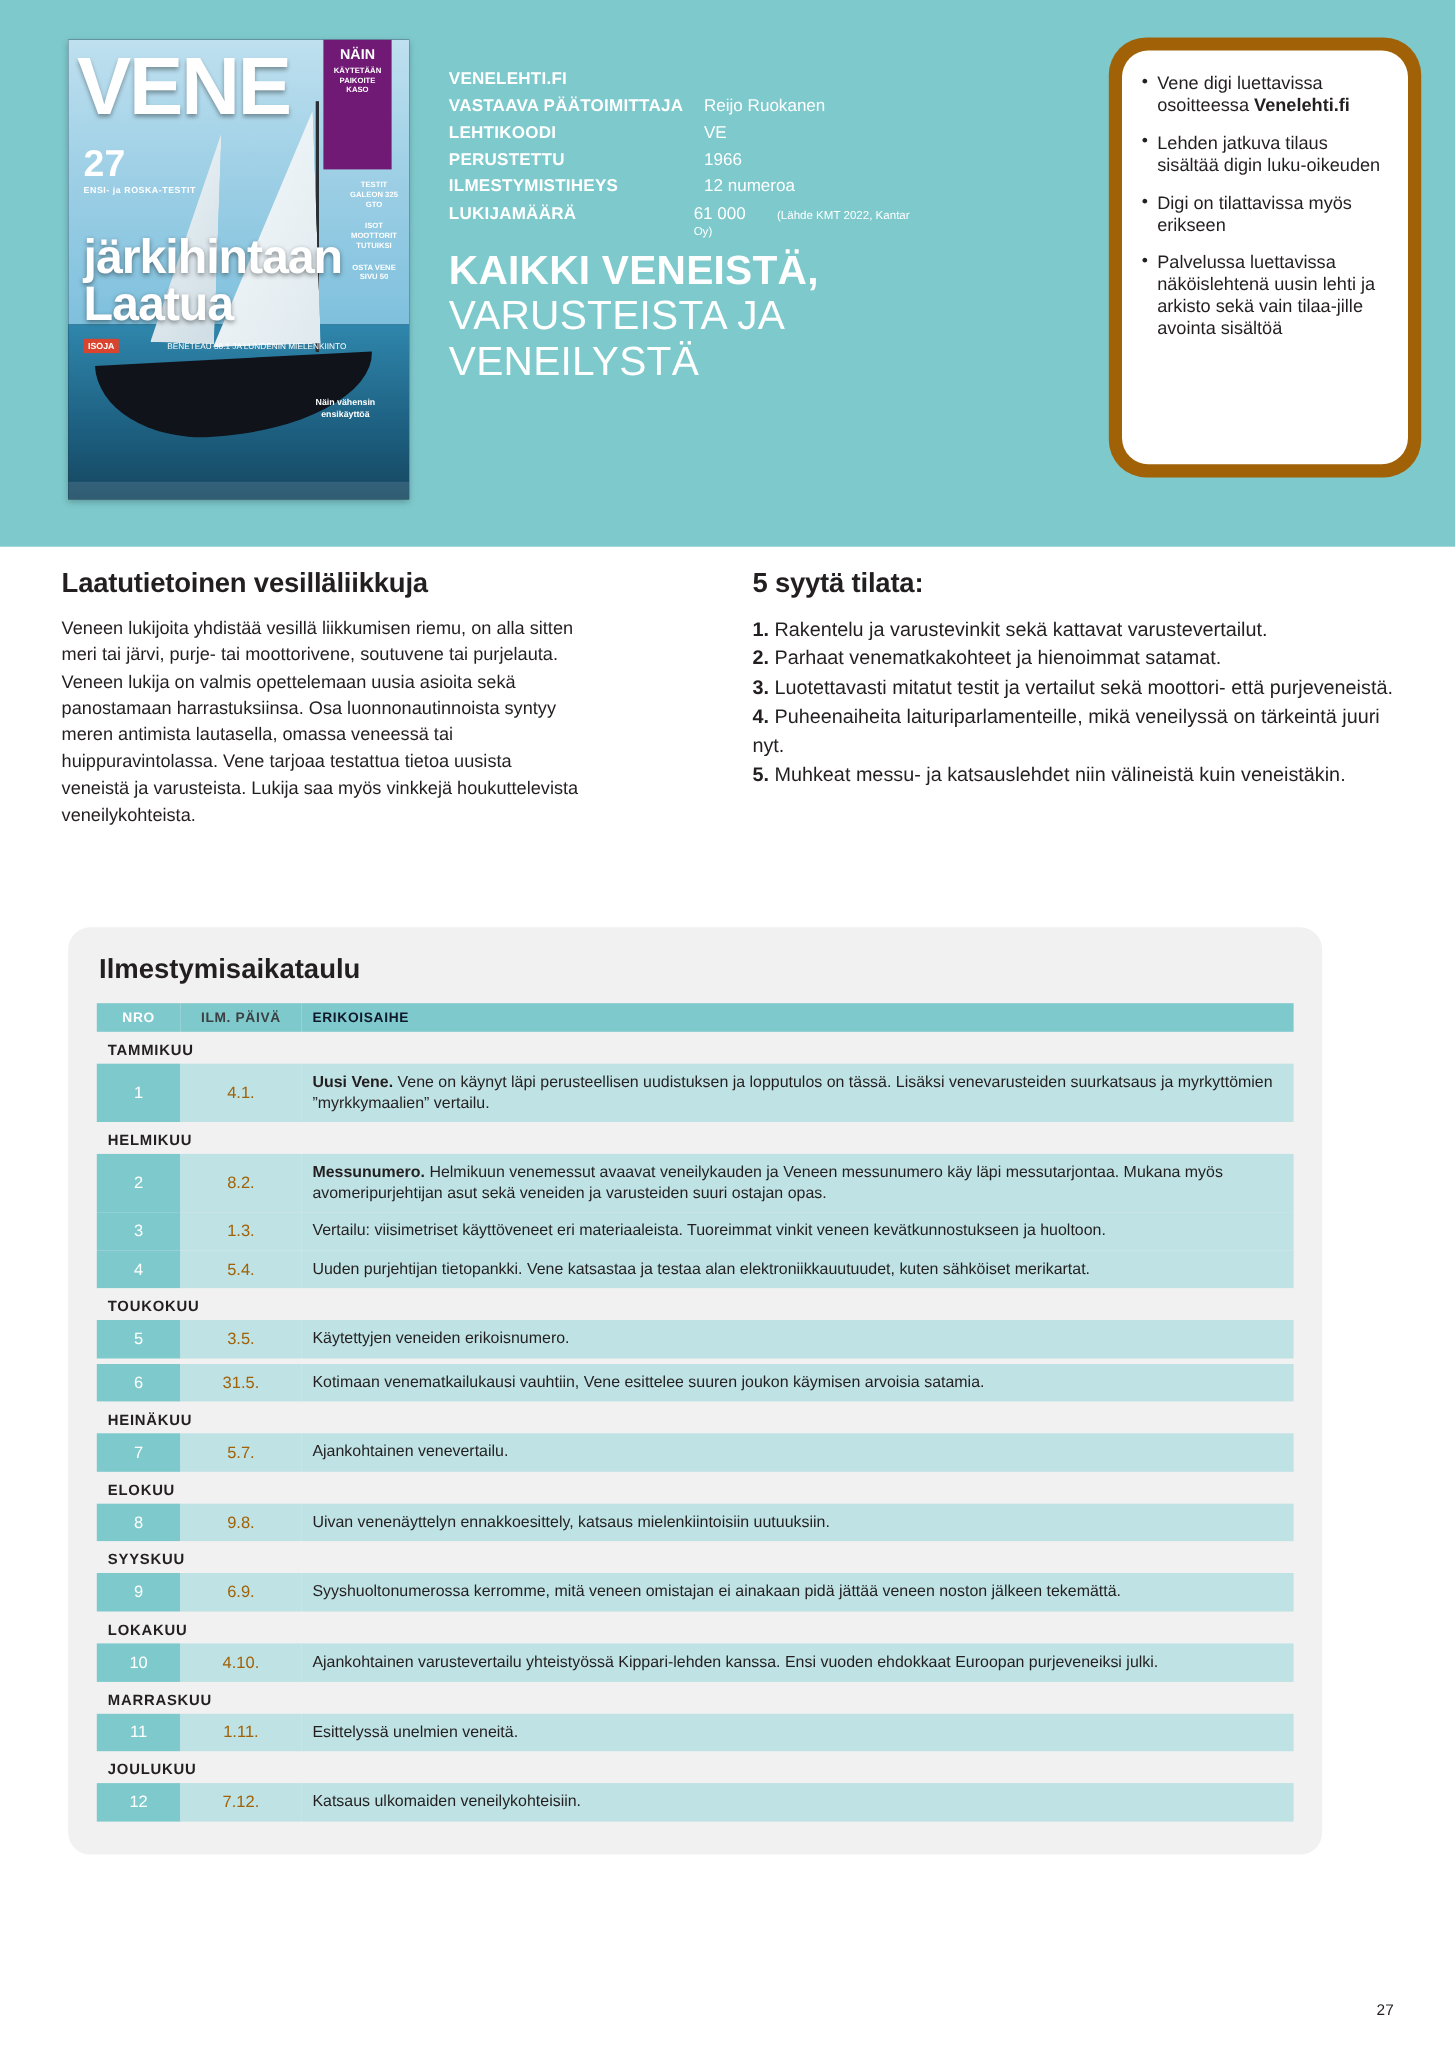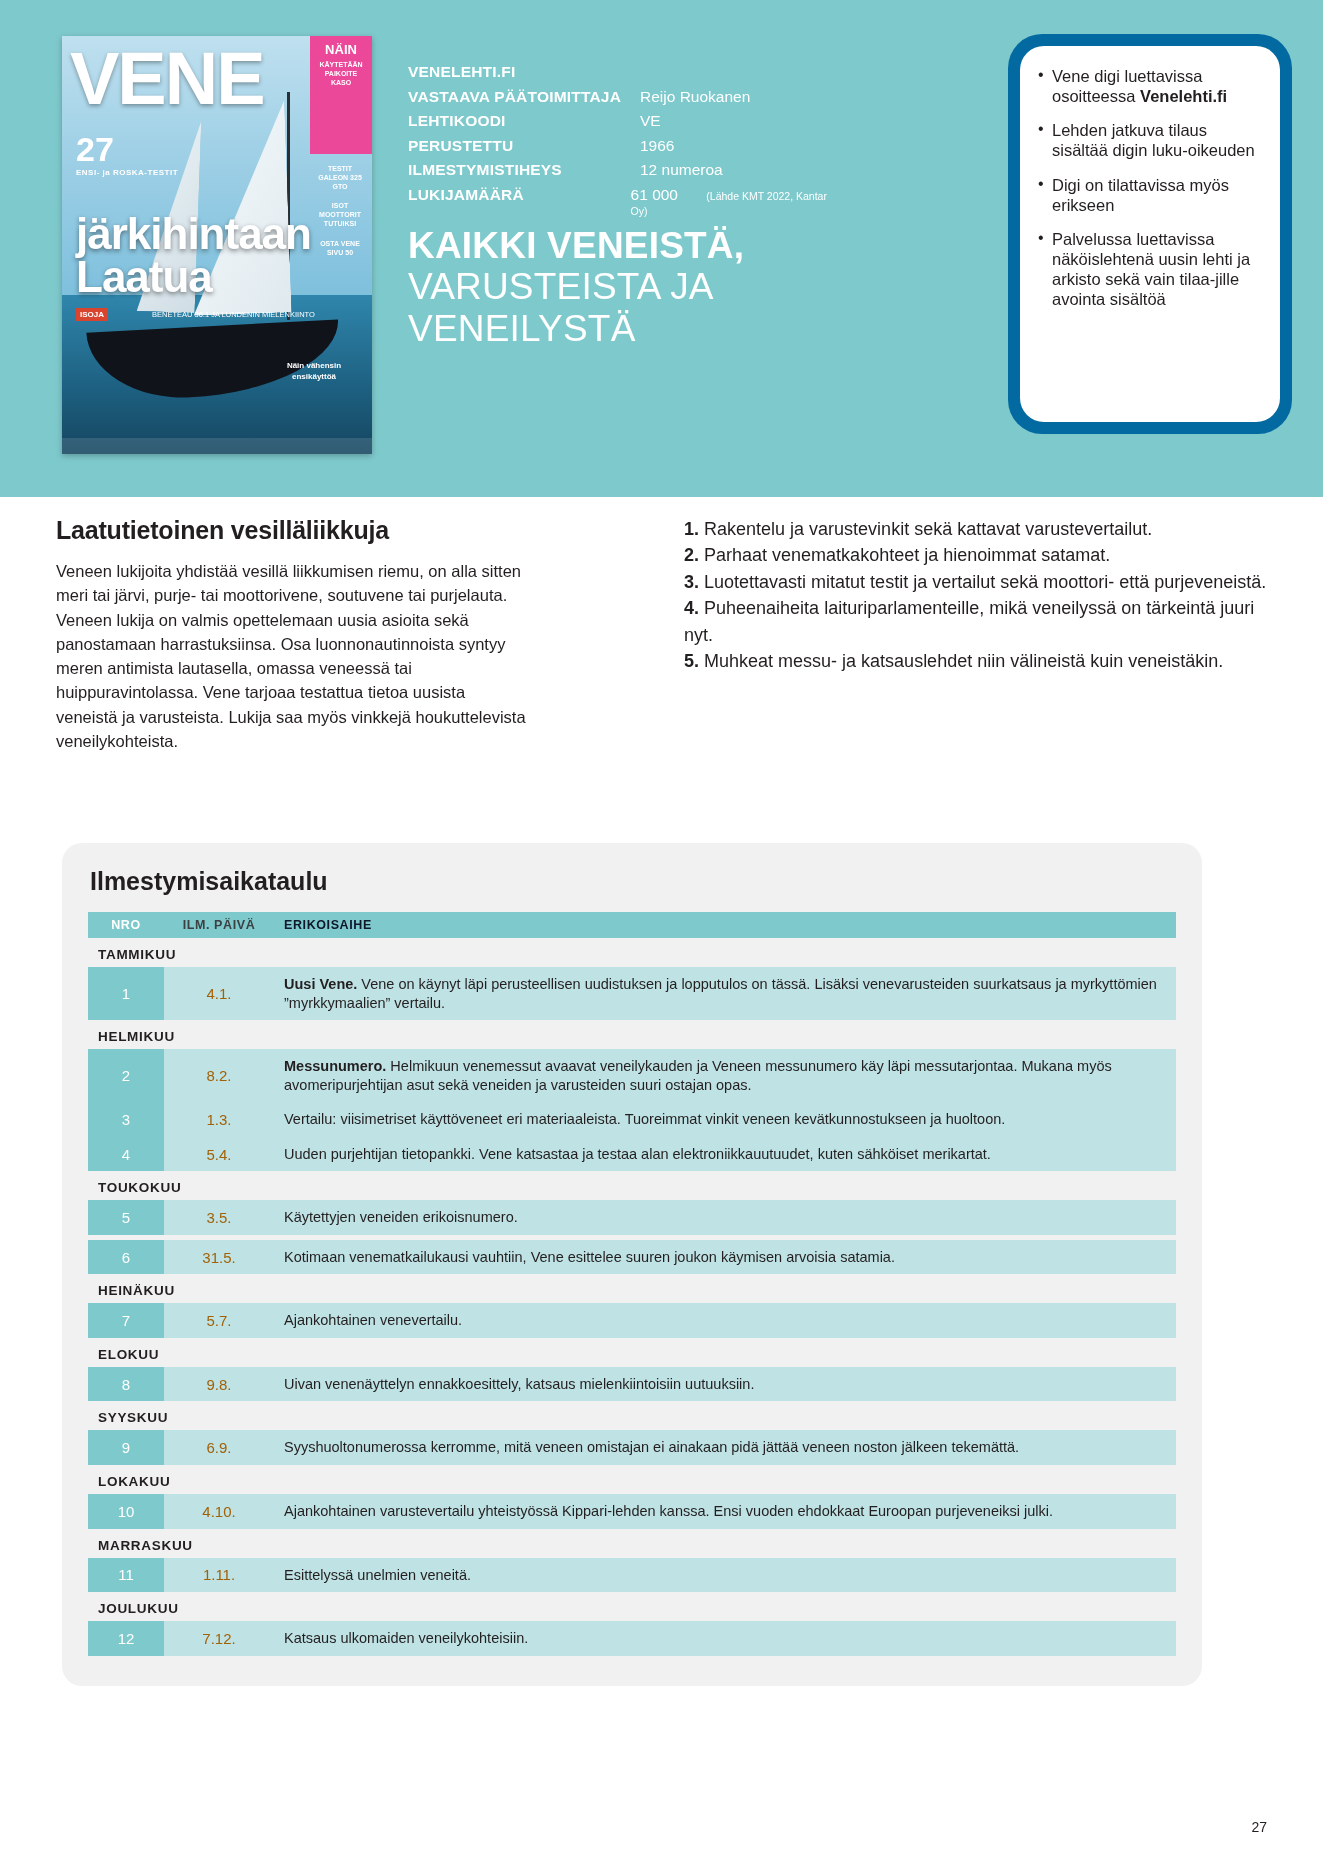--- a/index.html
+++ b/index.html
@@ -62,22 +62,22 @@
     position:absolute; left:225px; top:56px; width:3px; height:228px; background:#2a2f35;
   }
   .cover-masthead {
     position:absolute; left:0; top:0; width:100%; height:86px;
     font-family:"Liberation Sans", sans-serif;
     font-weight:bold; font-size:74px; letter-spacing:-2px;
     color:#ffffff; line-height:86px; padding-left:8px;
     text-shadow: 0 2px 4px rgba(0,0,0,.35);
   }
   .cover-topstrip {
-    position:absolute; right:0; top:0; width:62px; height:118px;
-    background:#ec4899; color:#fff; font-size:7px; line-height:1.25;
+    position:absolute; right:16px; top:0; width:62px; height:118px;
+    background:#701a75; color:#fff; font-size:7px; line-height:1.25;
     padding:6px 5px; font-weight:bold; text-align:center;
   }
   .cover-topstrip .big { font-size:13px; display:block; margin-bottom:3px;}
   .cover-num {
     position:absolute; left:14px; top:96px; color:#fff;
     font-weight:bold; font-size:34px; line-height:1;
   }
   .cover-num small { display:block; font-size:8px; letter-spacing:.5px; margin-top:3px;}
   .cover-title {
     position:absolute; left:14px; top:176px; color:#ffffff;
@@ -119,21 +119,21 @@
   .hero-head {
     position:absolute; left:408px; top:225px; width:640px;
     font-size:37px; line-height:1.12; color:#ffffff; font-weight:normal;
     letter-spacing:.2px;
   }
   .hero-head .b { font-weight:bold; display:block; }
 
   
   .phone {
     position:absolute; left:1008px; top:34px; width:284px; height:400px;
-    background:#0369a1; border-radius:34px; padding:12px;
+    background:#a16207; border-radius:34px; padding:12px;
   }
   .phone-screen {
     width:100%; height:100%; background:#ffffff; border-radius:24px;
     padding:20px 16px 16px 18px;
   }
   .bullets { list-style:none; margin:0; padding:0; }
   .bullets li {
     position:relative; padding-left:14px; margin-bottom:14px;
     font-size:16.5px; line-height:1.22; color:#231f20;
   }
@@ -286,20 +286,21 @@
 
   </div>
 </div>
 
 <div class="cols">
   <div class="col-left">
     <h2 class="col-h">Laatutietoinen vesilläliikkuja</h2>
     <p class="col-p">Veneen lukijoita yhdistää vesillä liikkumisen riemu, on alla sitten meri tai järvi, purje- tai moottorivene, soutuvene tai purjelauta. Veneen lukija on valmis opettelemaan uusia asioita sekä panostamaan harrastuksiinsa. Osa luonnonautinnoista syntyy meren antimista lautasella, omassa veneessä tai huippuravintolassa. Vene tarjoaa testattua tietoa uusista veneistä ja varusteista. Lukija saa myös vinkkejä houkuttelevista veneilykohteista.</p>
   </div>
   <div class="col-right">
+    <h2 class="col-h">5 syytä tilata:</h2>
     <div class="reasons">
       <p><b>1.</b> <span>Rakentelu ja varustevinkit sekä kattavat varustevertailut.</span></p>
       <p><b>2.</b> <span>Parhaat venematkakohteet ja hienoimmat satamat.</span></p>
       <p><b>3.</b> <span>Luotettavasti mitatut testit ja vertailut sekä moottori- että purjeveneistä.</span></p>
       <p><b>4.</b> <span>Puheenaiheita laituriparlamenteille, mikä veneilyssä on tärkeintä juuri nyt.</span></p>
       <p><b>5.</b> <span>Muhkeat messu- ja katsauslehdet niin välineistä kuin veneistäkin.</span></p>
     </div>
   </div>
 </div>
 

